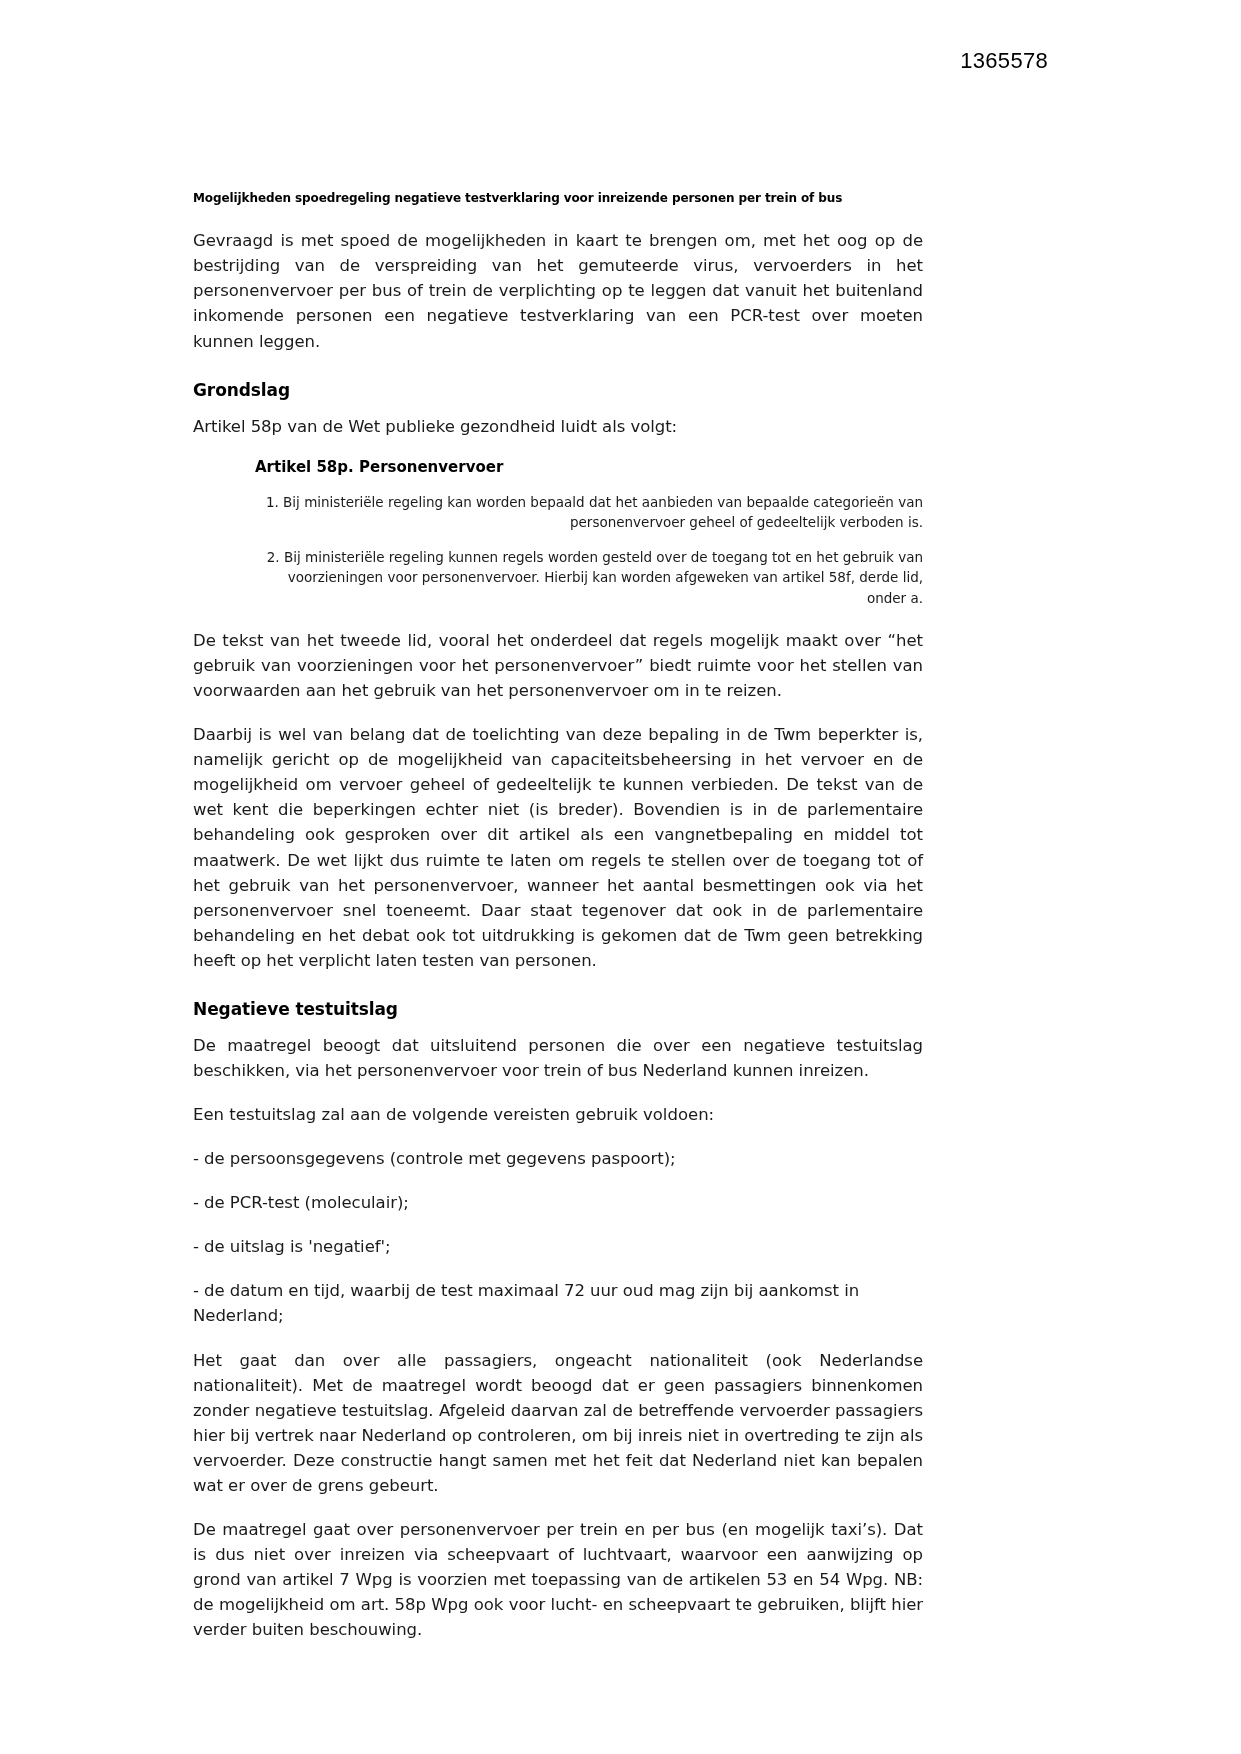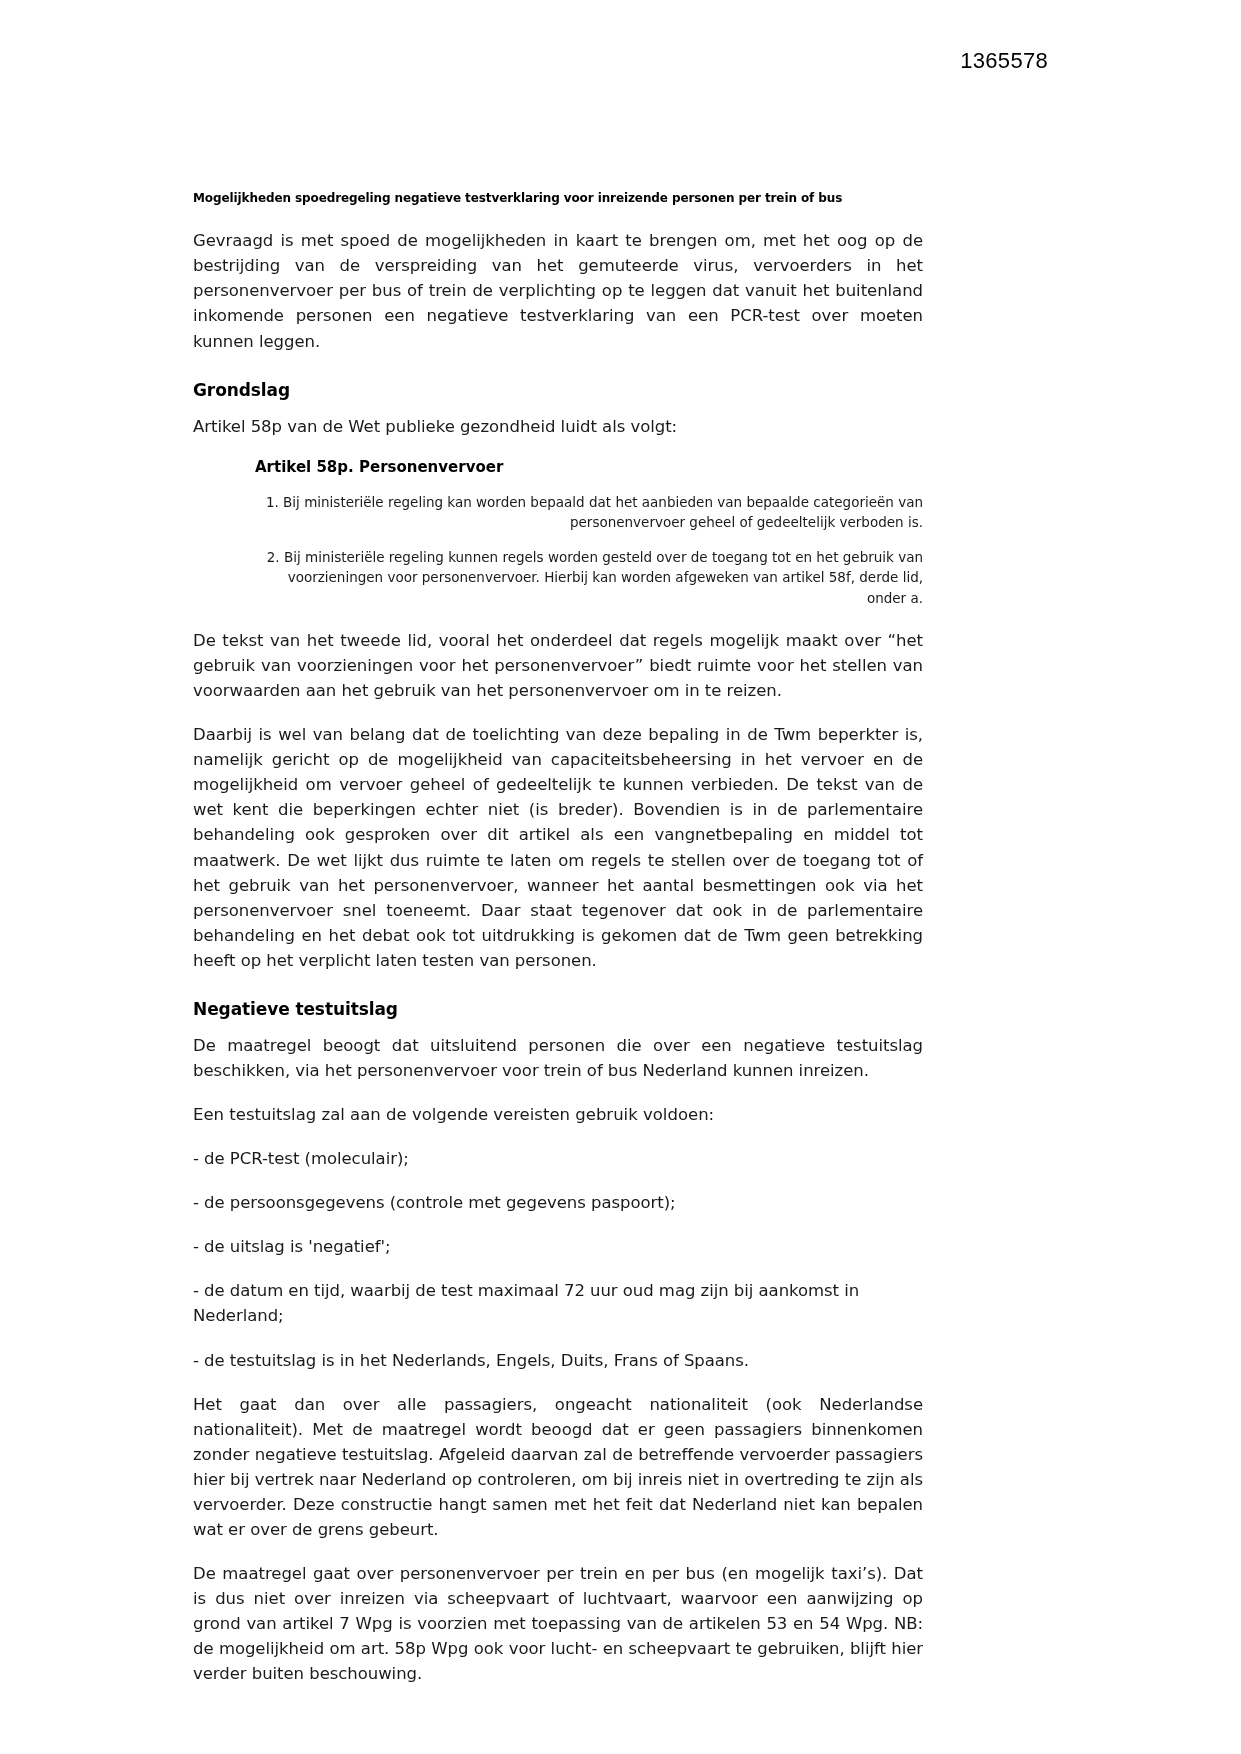--- a/index.html
+++ b/index.html
@@ -121,25 +121,24 @@
 
     <p class="body">De tekst van het tweede lid, vooral het onderdeel dat regels mogelijk maakt over “het gebruik van voorzieningen voor het personenvervoer” biedt ruimte voor het stellen van voorwaarden aan het gebruik van het personenvervoer om in te reizen.</p>
     <p class="body">Daarbij is wel van belang dat de toelichting van deze bepaling in de Twm beperkter is, namelijk gericht op de mogelijkheid van capaciteitsbeheersing in het vervoer en de mogelijkheid om vervoer geheel of gedeeltelijk te kunnen verbieden. De tekst van de wet kent die beperkingen echter niet (is breder). Bovendien is in de parlementaire behandeling ook gesproken over dit artikel als een vangnetbepaling en middel tot maatwerk. De wet lijkt dus ruimte te laten om regels te stellen over de toegang tot of het gebruik van het personenvervoer, wanneer het aantal besmettingen ook via het personenvervoer snel toeneemt. Daar staat tegenover dat ook in de parlementaire behandeling en het debat ook tot uitdrukking is gekomen dat de Twm geen betrekking heeft op het verplicht laten testen van personen.</p>
 
     <h2 class="section-heading">Negatieve testuitslag</h2>
 
     <p class="body">De maatregel beoogt dat uitsluitend personen die over een negatieve testuitslag beschikken, via het personenvervoer voor trein of bus Nederland kunnen inreizen.</p>
     <p class="intro-line">Een testuitslag zal aan de volgende vereisten gebruik voldoen:</p>
 
     <ul class="dash-list">
+      <li>- de persoonsgegevens (controle met gegevens paspoort);</li>
       <li>- de PCR-test (moleculair);</li>
-      <li>- de persoonsgegevens (controle met gegevens paspoort);</li>
       <li>- de uitslag is 'negatief';</li>
       <li>- de datum en tijd, waarbij de test maximaal 72 uur oud mag zijn bij aankomst in Nederland;</li>
-      <li>- de testuitslag is in het Nederlands, Engels, Duits, Frans of Spaans.</li>
     </ul>
 
     <p class="body">Het gaat dan over alle passagiers, ongeacht nationaliteit (ook Nederlandse nationaliteit). Met de maatregel wordt beoogd dat er geen passagiers binnenkomen zonder negatieve testuitslag. Afgeleid daarvan zal de betreffende vervoerder passagiers hier bij vertrek naar Nederland op controleren, om bij inreis niet in overtreding te zijn als vervoerder. Deze constructie hangt samen met het feit dat Nederland niet kan bepalen wat er over de grens gebeurt.</p>
 
 
     <p class="body">De maatregel gaat over personenvervoer per trein en per bus (en mogelijk taxi’s). Dat is dus niet over inreizen via scheepvaart of luchtvaart, waarvoor een aanwijzing op grond van artikel 7 Wpg is voorzien met toepassing van de artikelen 53 en 54 Wpg. NB: de mogelijkheid om art. 58p Wpg ook voor lucht- en scheepvaart te gebruiken, blijft hier verder buiten beschouwing.</p>
 
   </div>
 </div>
 

